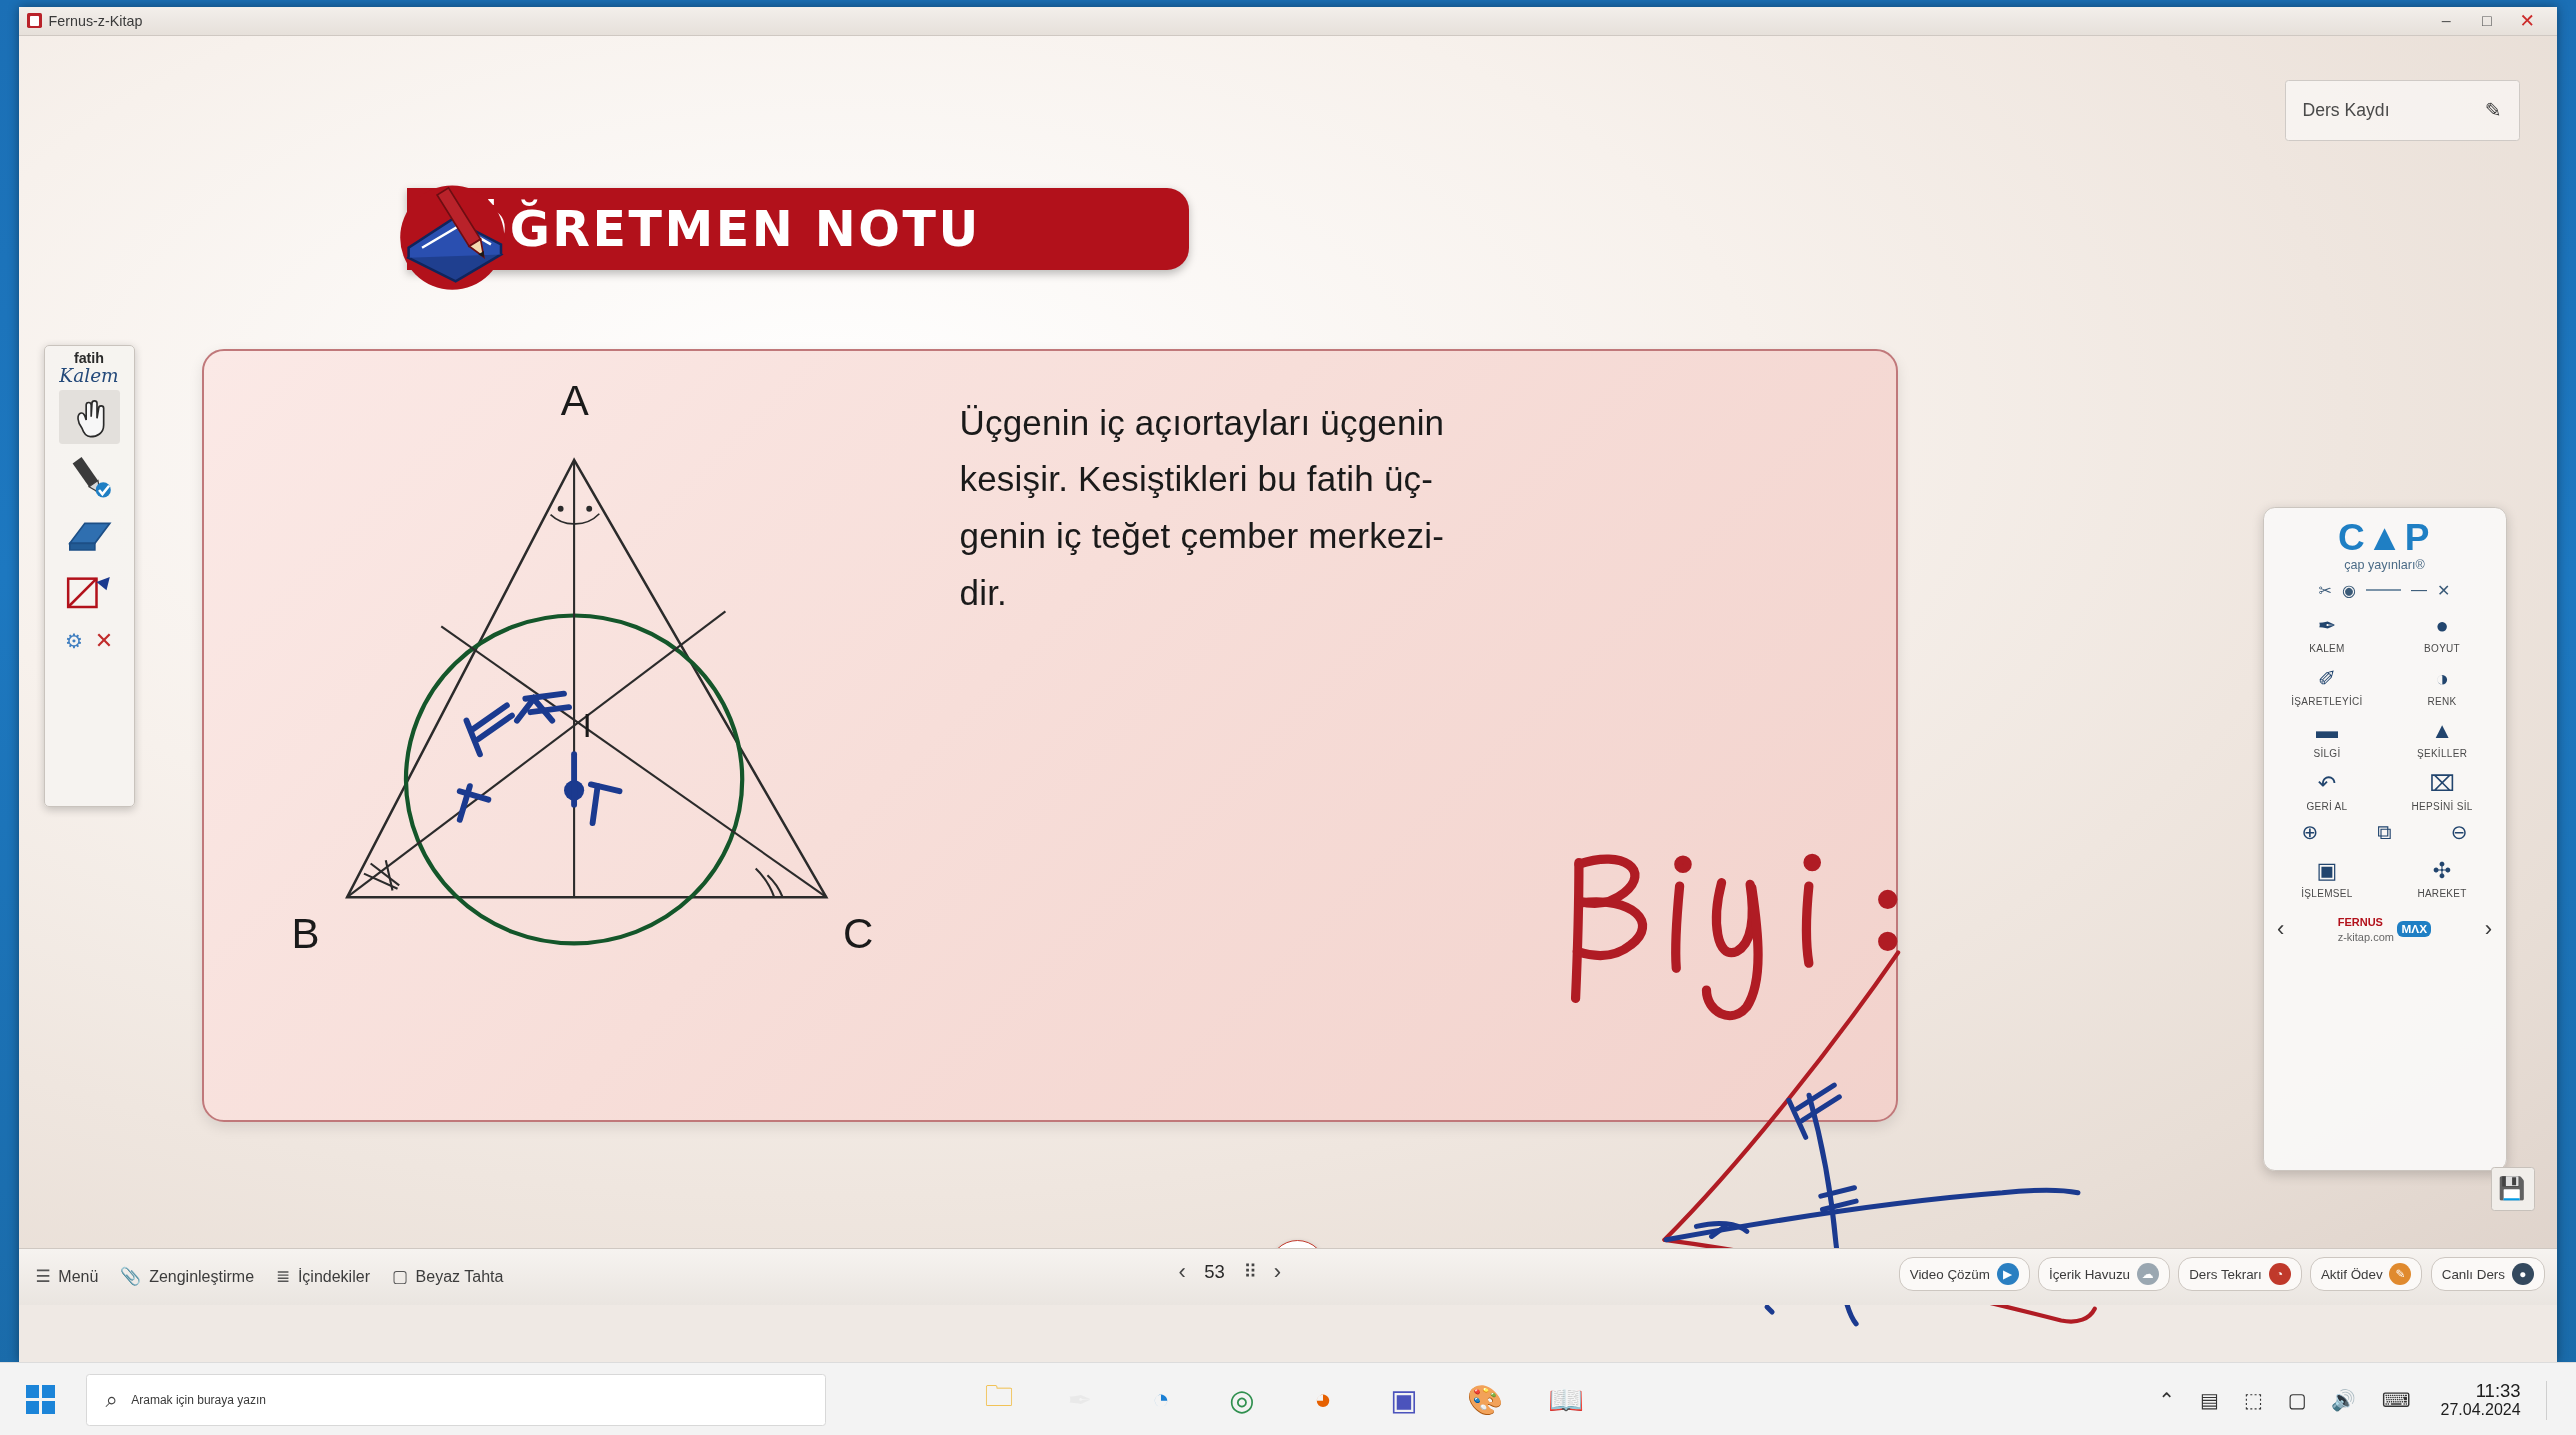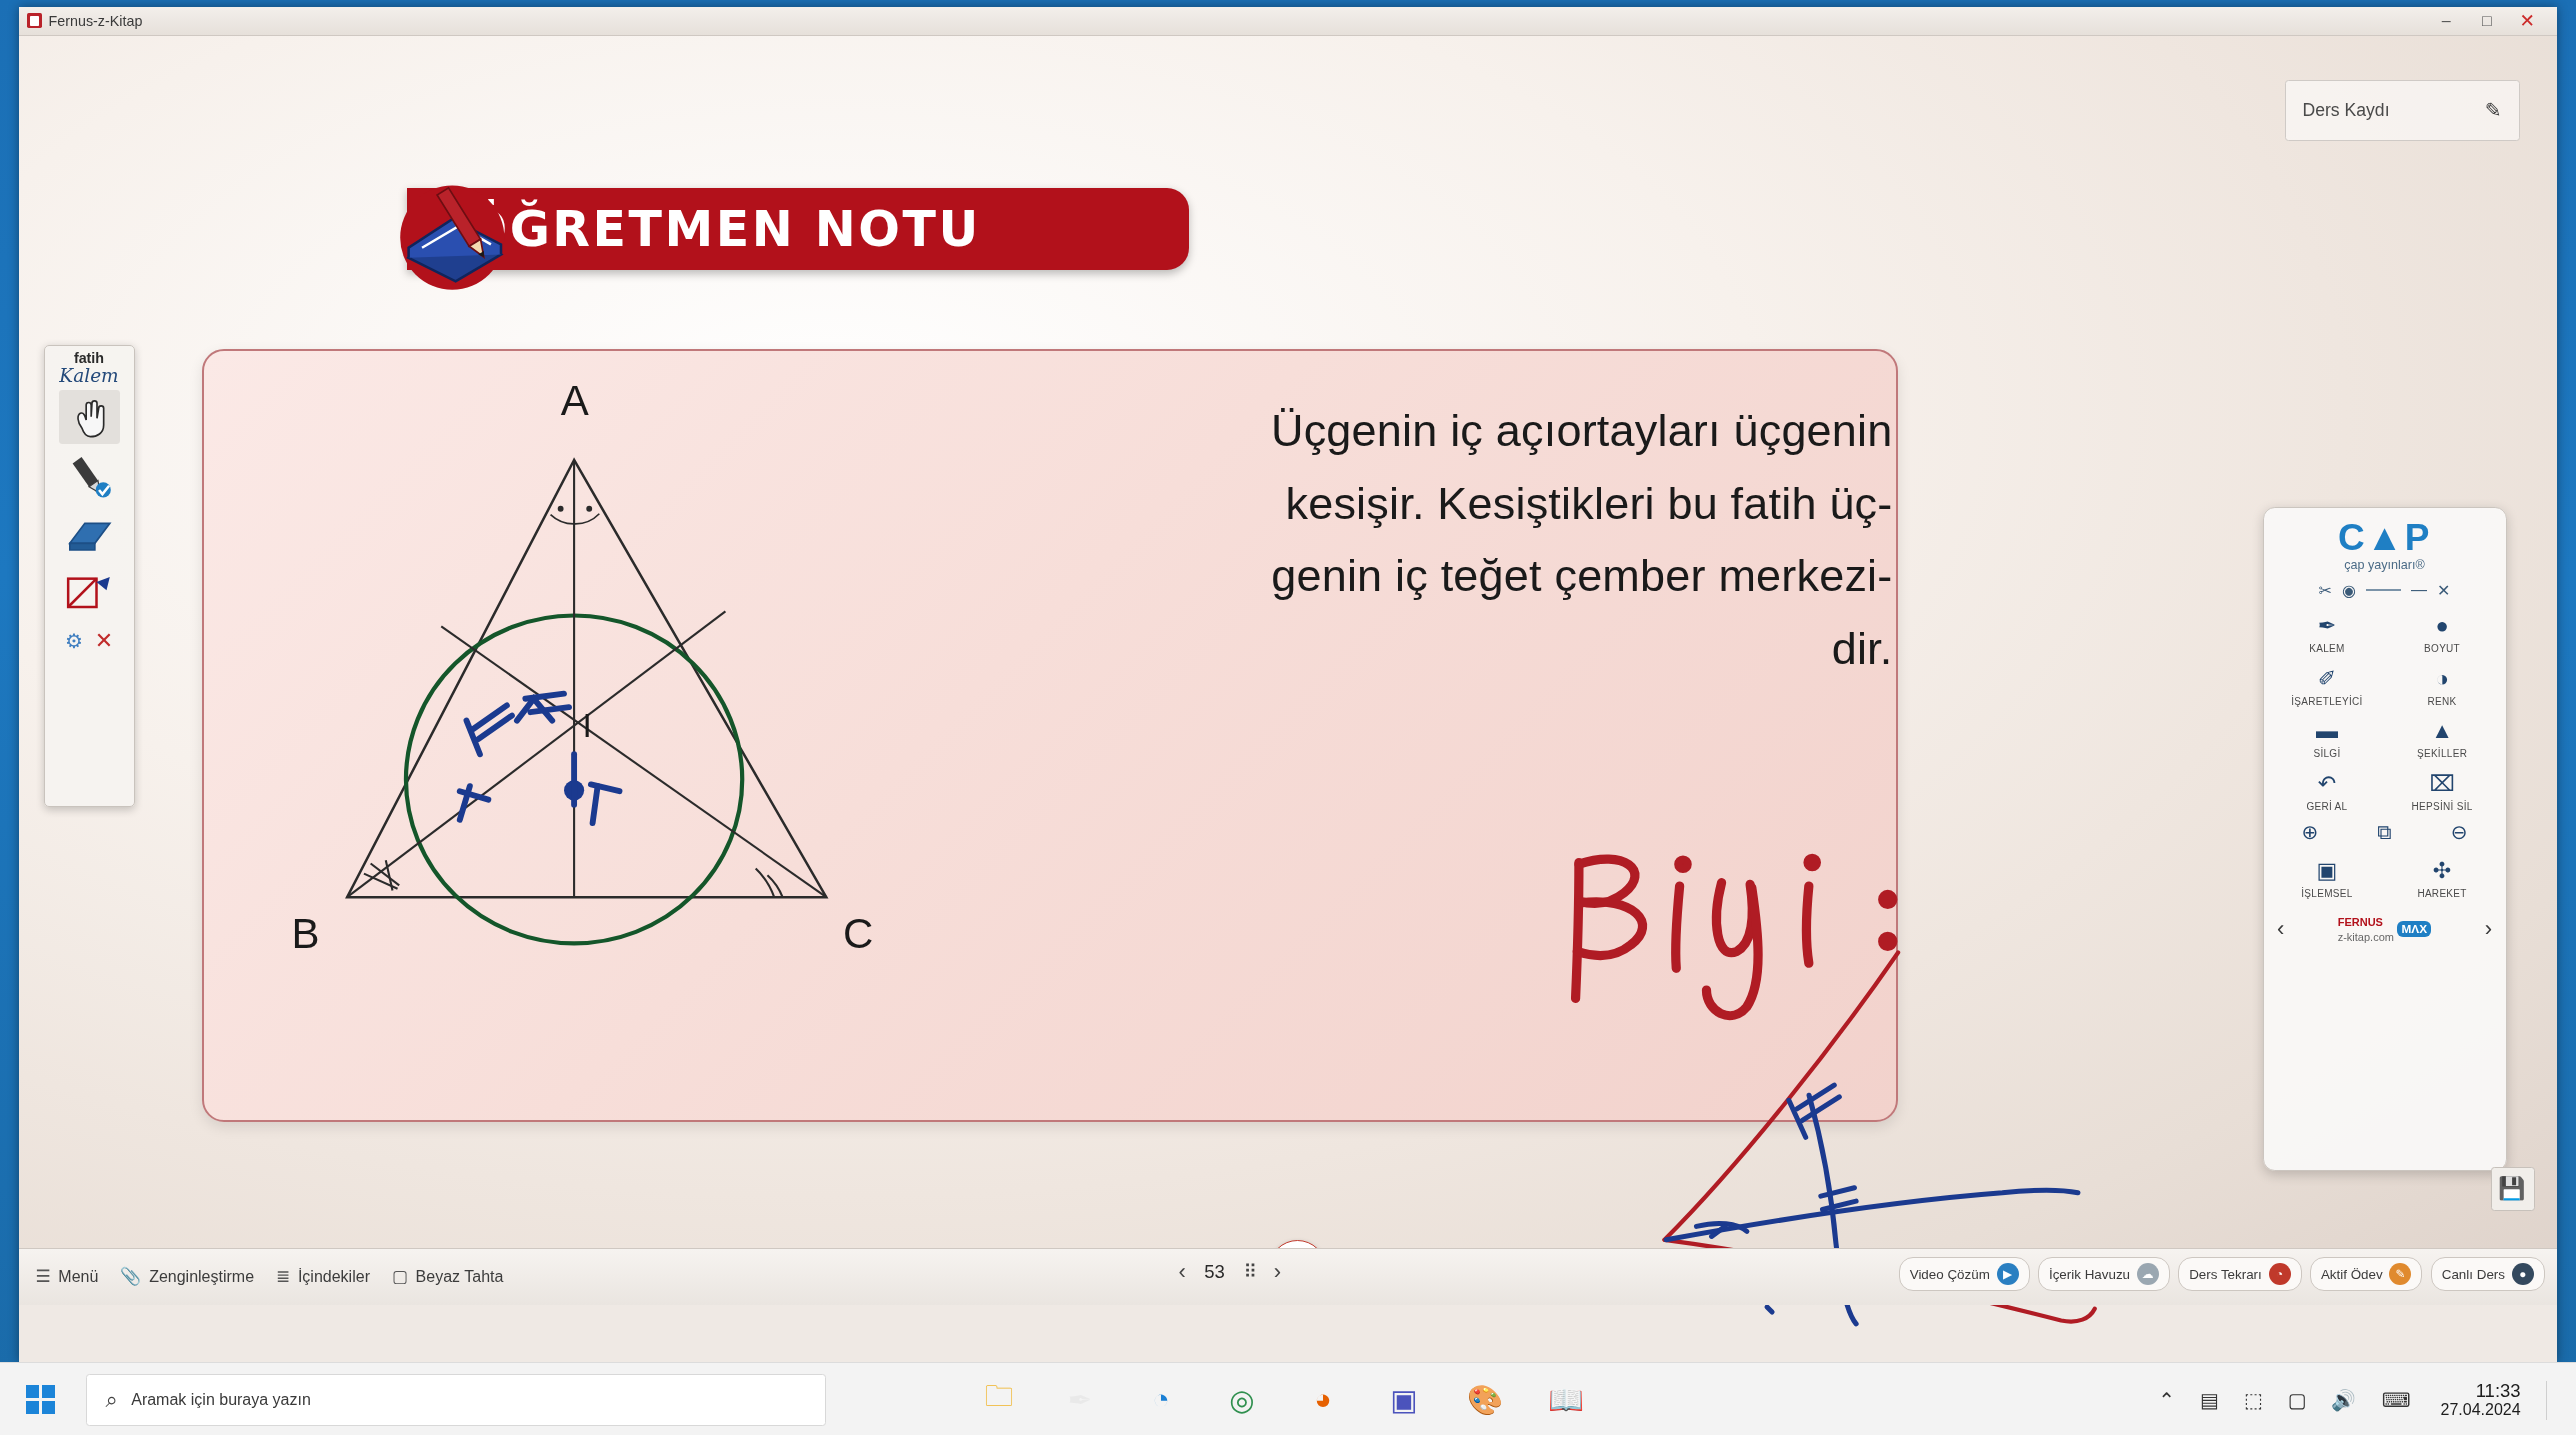--- a/index.html
+++ b/index.html
@@ -74,21 +74,21 @@
   
   #note-card{
     position:absolute; left:183px; top:313px; width:1696px; height:773px;
     border:2.5px solid #c0787a; border-radius:22px;
     background: linear-gradient(135deg,#fbe9e6 0%, #f7ded9 45%, #f2d2cc 100%);
     box-shadow: 0 5px 13.4px rgba(0,0,0,.10);
   }
   #fig-wrap{position:absolute; left:17px; top:8.4px; width:723px; height:740px;}
   #note-text{
     position:absolute; left:756px; top:44px; width:933px;
-    font-size:45px; line-height:1.62; color:#1a1a1a; letter-spacing:0.2px;text-align:right;
+    font-size:35px; line-height:1.62; color:#1a1a1a; letter-spacing:0.2px;
   }
   #note-text div{white-space:nowrap;}
 
   
   #hand-bilgi{position:absolute; left:1538px; top:798px; width:403px; height:193px;}
   #hand-diagram{position:absolute; left:1622px; top:908px; width:605px; height:395px;}
 
   
   #pen-toolbar{
     position:absolute; left:25px; top:309px; width:91px; height:462px;
@@ -177,21 +177,21 @@
     display:flex; align-items:center;
   }
   #start{width:81px;height:74px;display:flex;align-items:center;justify-content:center;}
   #start .winlogo{width:29px;height:29px;display:grid;grid-template-columns:1fr 1fr;grid-template-rows:1fr 1fr;gap:3.4px;}
   #start .winlogo i{background:#1b84d8;display:block;}
   #search{
     display:flex; align-items:center; gap:13.4px; width:740px; height:52px;
     background:#fff; border:0.8px solid #d8d8d8; border-radius:3.4px; padding-left:18.5px; margin-left:5px;
   }
   #search .sic{font-size:22px;color:#444;}
-  #search .stext{font-size:16px;color:#3a3a3a;}
+  #search .stext{font-size:12px;color:#3a3a3a;}
   #tasks{display:flex; align-items:center; gap:37px; margin-left:151px;}
   .tapp{width:44px;height:44px;display:flex;align-items:center;justify-content:center;font-size:29px;}
   #tray{position:absolute; right:0; top:0; height:74px; display:flex; align-items:center; gap:25px; padding-right:17px;}
   #tray .ti{font-size:20px;color:#333;}
   #clock{display:flex;flex-direction:column;align-items:flex-end; line-height:1.15; font-size:18.5px; color:#1d1d1d; margin-left:5px;}
   #clock .d{font-size:16px;}
   #shownd{width:13.4px;height:39px;border-left:0.8px solid #cfcfcf;}
 </style>
 </head>
 <body>

